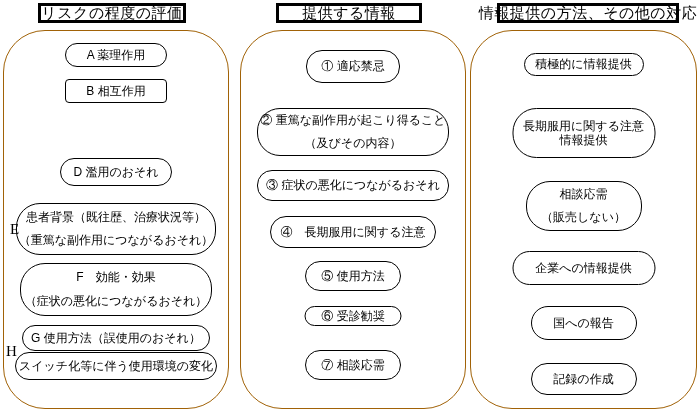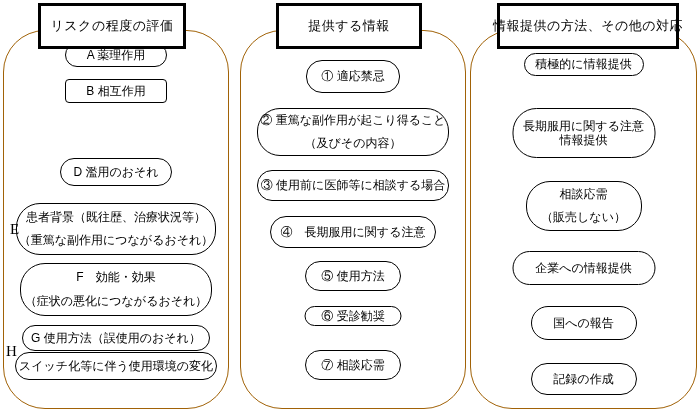--- a/index.html
+++ b/index.html
@@ -8,24 +8,24 @@
     font-family:"Liberation Sans",sans-serif;color:#000000;overflow:hidden;
   }
   .panel{
     position:absolute;top:30px;height:379px;box-sizing:border-box;
     background:#ffffff;border:1px solid #a16207;border-radius:42px;z-index:1;
   }
   .panel-0{left:3px;width:226px;}
   .panel-1{left:240px;width:226px;}
   .panel-2{left:470px;width:227px;}
   .title-box{
-    position:absolute;top:3px;height:46px;box-sizing:border-box;z-index:3;
+    position:absolute;top:3px;height:20px;box-sizing:border-box;z-index:3;
     background:#ffffff;border:3px solid #000000;
     display:flex;align-items:center;justify-content:center;
-    font-size:13px;letter-spacing:0.5px;white-space:nowrap;
+    font-size:15px;letter-spacing:0.5px;white-space:nowrap;
   }
   .title-0{left:38px;width:148px;}
   .title-1{left:276px;width:146px;}
   .title-2{left:497px;width:182px;}
   .oval{
     position:absolute;left:50%;transform:translateX(-50%);
     box-sizing:border-box;background:#ffffff;border:1px solid #000000;
     display:flex;flex-direction:column;align-items:center;justify-content:center;
     font-size:12px;white-space:nowrap;z-index:2;text-align:center;
   }
@@ -73,29 +73,29 @@
     <div class="oval" style="top:294px;width:188px;height:26px;border-radius:13px;">
       <div class="line">G 使用方法（誤使用のおそれ）</div>
     </div>
     <div class="side-letter" style="left:2px;top:313px;">H</div>
     <div class="oval" style="top:321px;width:202px;height:28px;border-radius:14px;">
       <div class="line">スイッチ化等に伴う使用環境の変化</div>
     </div>
   </div>
 
   <div class="panel panel-1">
-    <div class="oval" style="top:29px;width:94px;height:33px;border-radius:16px;text-align:center;">
+    <div class="oval" style="top:19px;width:94px;height:33px;border-radius:16px;text-align:center;">
       <div class="line">① 適応禁忌</div>
     </div>
     <div class="oval tall" style="top:77px;width:192px;height:48px;border-radius:23px;">
       <div class="line">② 重篤な副作用が起こり得ること</div>
       <div class="line">（及びその内容）</div>
     </div>
     <div class="oval" style="top:139px;width:192px;height:31px;border-radius:15px;">
-      <div class="line">③ 使用前に医師等に相談する場合</div>
+      <div class="line">③ 症状の悪化につながるおそれ</div>
     </div>
     <div class="oval" style="top:185px;width:166px;height:32px;border-radius:16px;">
       <div class="line">④　長期服用に関する注意</div>
     </div>
     <div class="oval" style="top:230px;width:96px;height:30px;border-radius:15px;">
       <div class="line">⑤ 使用方法</div>
     </div>
     <div class="oval" style="top:275px;width:97px;height:20px;border-radius:16px;">
       <div class="line">⑥ 受診勧奨</div>
     </div>

